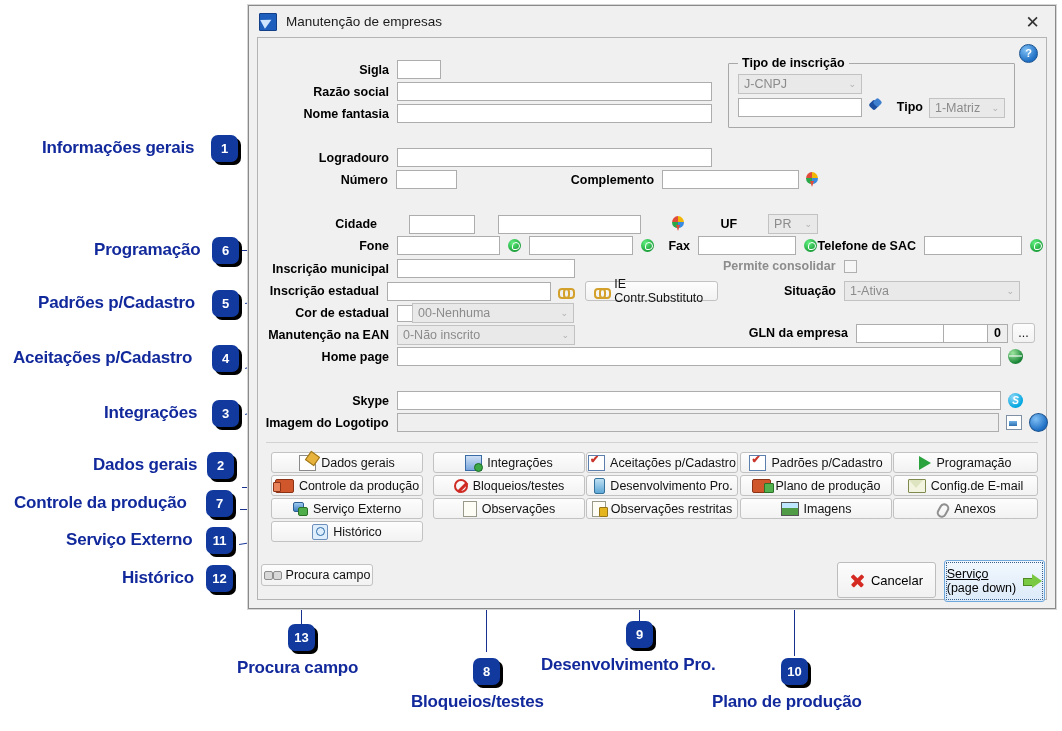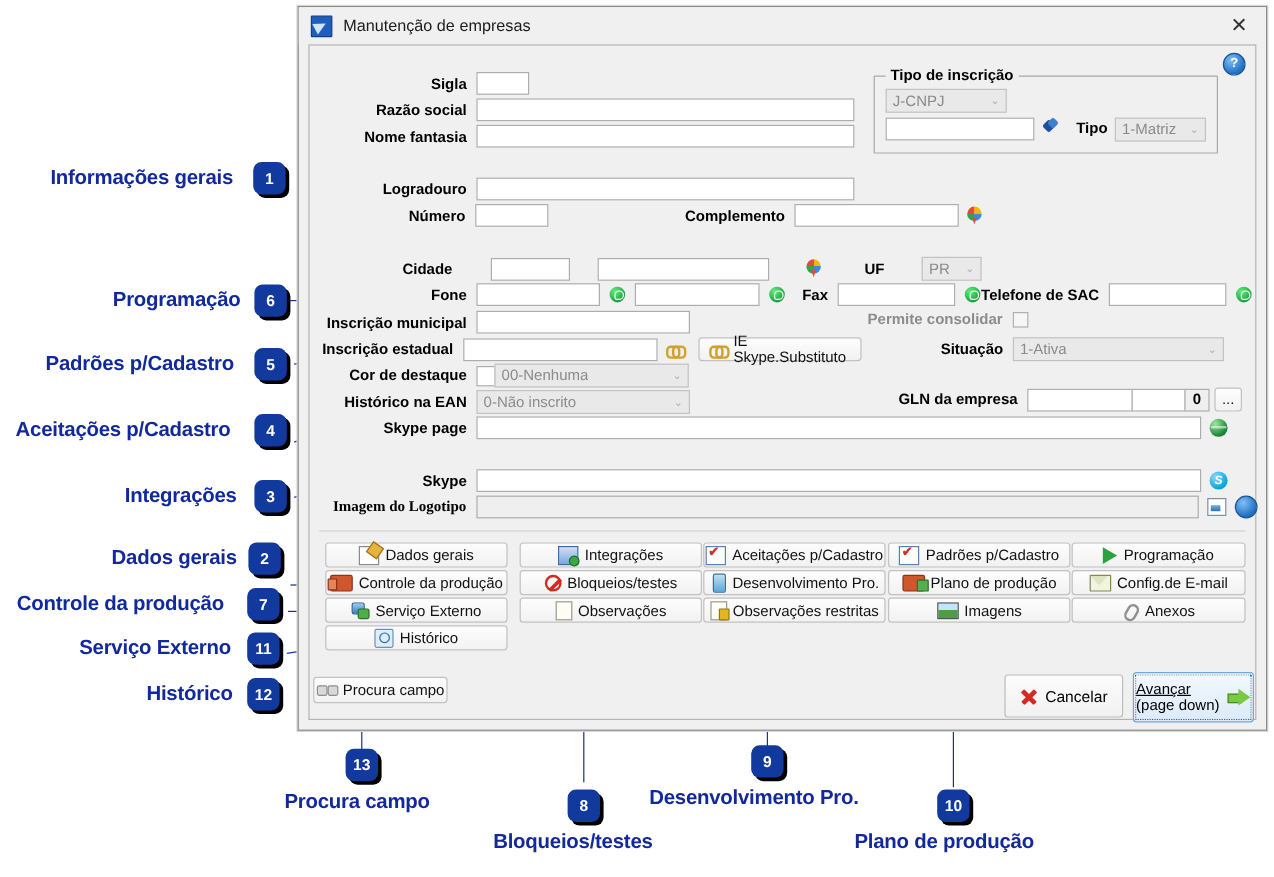--- a/index.html
+++ b/index.html
@@ -314,80 +314,80 @@
       <div class="lab dim">Permite consolidar</div>
       <span class="chk" style="margin-left:8px;"></span>
     </div>
 
     <div class="row" style="left:0;top:243px;width:460px;">
       <div class="lab" style="width:131px;">Inscrição estadual</div>
       <div class="inp" style="margin-left:8px;width:178px;"></div>
       <span class="i i-link" style="margin-left:7px;"></span>
       <div class="btn" style="margin-left:12px;height:20px;padding:0 8px;">
         <span class="i i-link"></span>
-        <span>IE Skype.Substituto</span>
+        <span>IE Contr.Substituto</span>
       </div>
     </div>
 
     <div class="row" style="left:520px;top:243px;">
       <div class="lab" style="width:58px;">Situação</div>
       <div class="cmb" style="margin-left:8px;width:176px;">
         <span class="cv">1-Ativa</span>
         <span class="chev">⌄</span>
       </div>
     </div>
 
     <div class="row" style="left:0;top:265px;width:460px;">
-      <div class="lab" style="width:131px;">Cor de destaque</div>
+      <div class="lab" style="width:131px;">Cor de estadual</div>
       <span class="swatch" style="margin-left:8px;"></span>
       <div class="cmb" style="margin-left:-1px;width:162px;">
         <span class="cv">00-Nenhuma</span>
         <span class="chev">⌄</span>
       </div>
     </div>
 
     <div class="row" style="left:0;top:287px;width:460px;">
-      <div class="lab" style="width:131px;">Histórico na EAN</div>
+      <div class="lab" style="width:131px;">Manutenção na EAN</div>
       <div class="cmb" style="margin-left:8px;width:178px;">
         <span class="cv">0-Não inscrito</span>
         <span class="chev">⌄</span>
       </div>
     </div>
 
     <div class="row" style="left:480px;top:285px;">
       <div class="lab" style="width:110px;">GLN da empresa</div>
       <div class="inp" style="margin-left:8px;width:88px;"></div>
       <div class="inp" style="margin-left:-1px;width:45px;"></div>
       <div class="inp ro" style="margin-left:-1px;width:21px;font-size:12.5px;font-weight:bold;text-align:center;line-height:17px;">0</div>
       <div class="btn" style="margin-left:4px;width:23px;height:20px;align-items:flex-end;padding-bottom:2px;">...</div>
     </div>
 
     <div class="row" style="left:0;top:309px;width:770px;">
-      <div class="lab" style="width:131px;">Skype page</div>
+      <div class="lab" style="width:131px;">Home page</div>
       <div class="inp" style="margin-left:8px;width:604px;"></div>
       <span class="i i-globe" style="margin-left:7px;"></span>
     </div>
 
 
     <div class="row" style="left:0;top:353px;width:770px;">
       <div class="lab" style="width:131px;">Skype</div>
       <div class="inp" style="margin-left:8px;width:604px;"></div>
       <span class="i i-skype" style="margin-left:7px;">S</span>
     </div>
 
     <div class="row" style="left:0;top:375px;width:790px;">
-      <div class="lab" style="width:131px;font-family:Liberation Serif, serif;">Imagem do Logotipo</div>
+      <div class="lab" style="width:131px;">Imagem do Logotipo</div>
       <div class="inp ro" style="margin-left:8px;width:604px;"></div>
       <span class="i i-img" style="margin-left:7px;"></span>
       <span class="ico-help" style="margin-left:7px;"></span>
     </div>
 
     <div class="grp" style="left:470px;top:13px;width:285px;height:63px;">
       <span class="grp-t">Tipo de inscrição</span>
-      <div class="cmb" style="position:absolute;left:9px;top:10px;width:101px;">
+      <div class="cmb" style="position:absolute;left:9px;top:10px;width:124px;">
         <span class="cv">J-CNPJ</span>
         <span class="chev">⌄</span>
       </div>
       <div class="inp" style="position:absolute;left:9px;top:34px;width:124px;"></div>
       <span class="i i-diamond" style="position:absolute;left:140px;top:35px;"></span>
       <div class="lab" style="position:absolute;left:160px;top:36px;width:34px;">Tipo</div>
       <div class="cmb" style="position:absolute;left:200px;top:34px;width:76px;">
         <span class="cv">1-Matriz</span>
         <span class="chev">⌄</span>
       </div>
@@ -471,21 +471,21 @@
     <span>Procura campo</span>
   </div>
 
   <div class="footer-btn" style="position:absolute;left:588px;top:556px;width:97px;">
     <span class="bi bi-x"></span>
     <span>Cancelar</span>
   </div>
 
   <div class="footer-btn focus" style="position:absolute;left:695px;top:554px;width:99px;height:40px;">
     <span class="adv-txt">
-      <span style="text-decoration:underline;">Avançar</span><br>
+      <span style="text-decoration:underline;">Serviço</span><br>
       <span>(page down)</span>
     </span>
     <span class="bi bi-arrow"></span>
   </div>
 
 </div>
 
 <div class="ann-label" style="left:42px;top:138px;">Informações gerais</div>
 <div class="ann-badge" style="left:211px;top:135px;">1</div>
 

